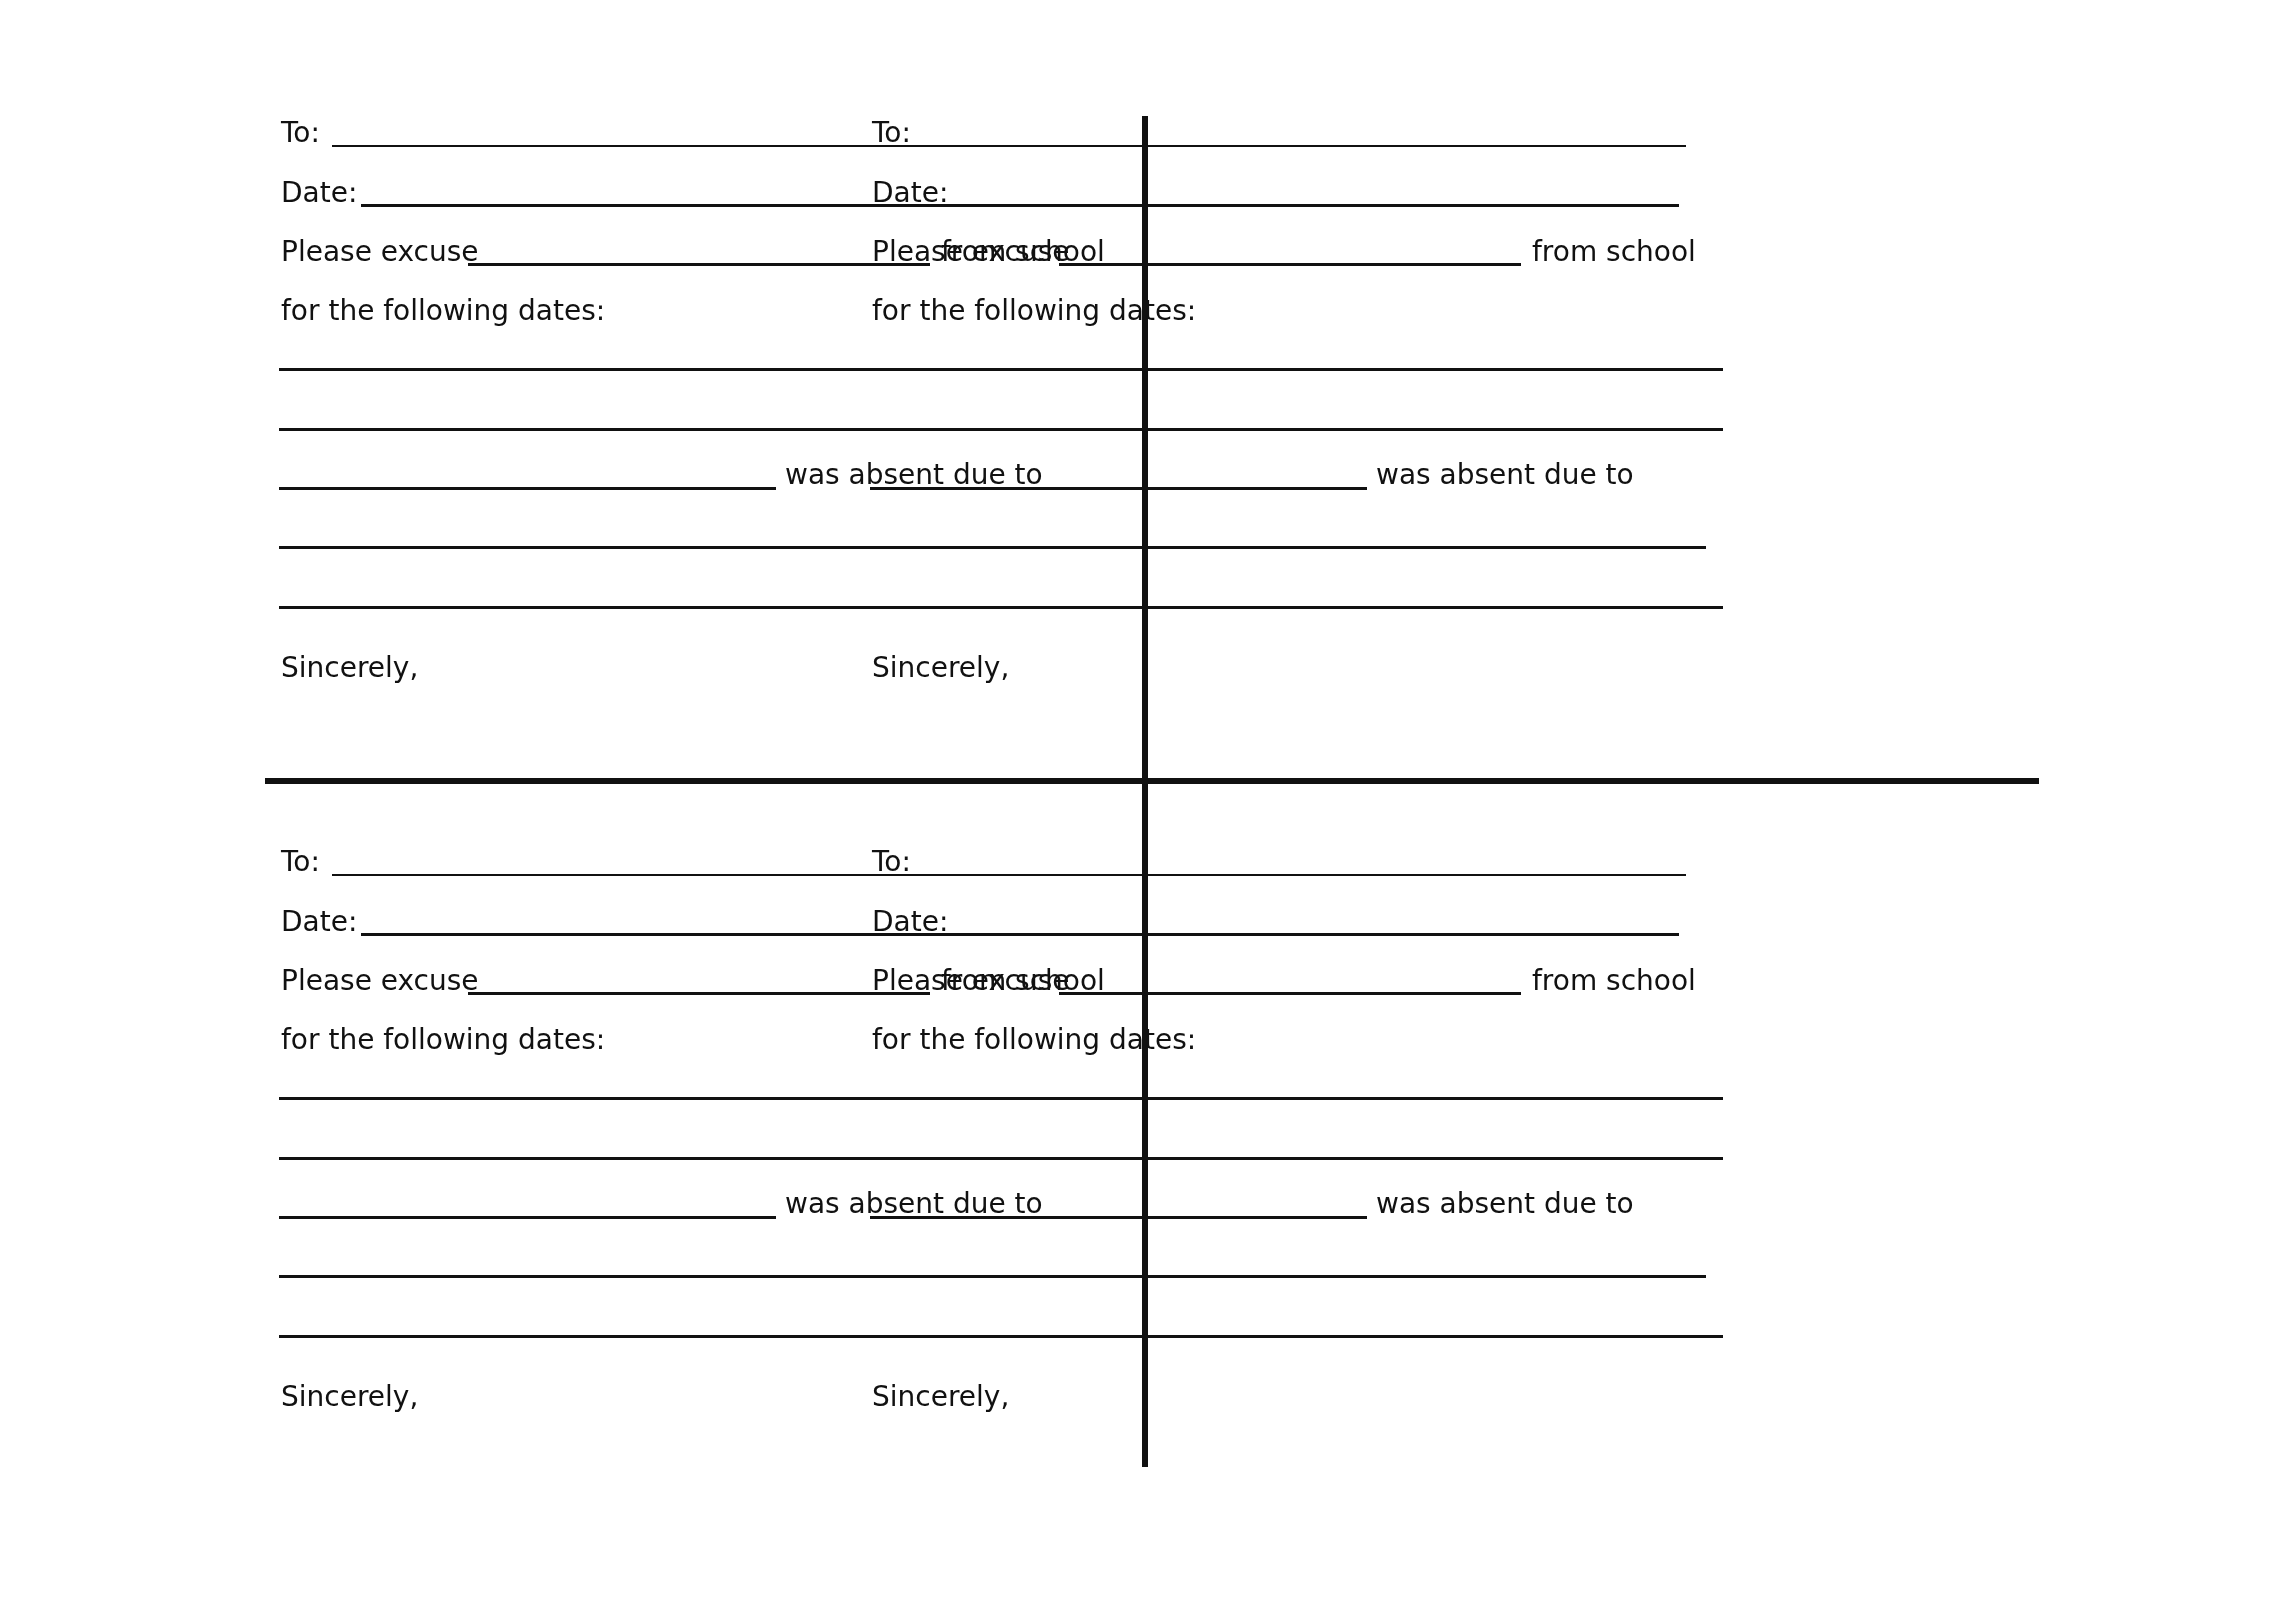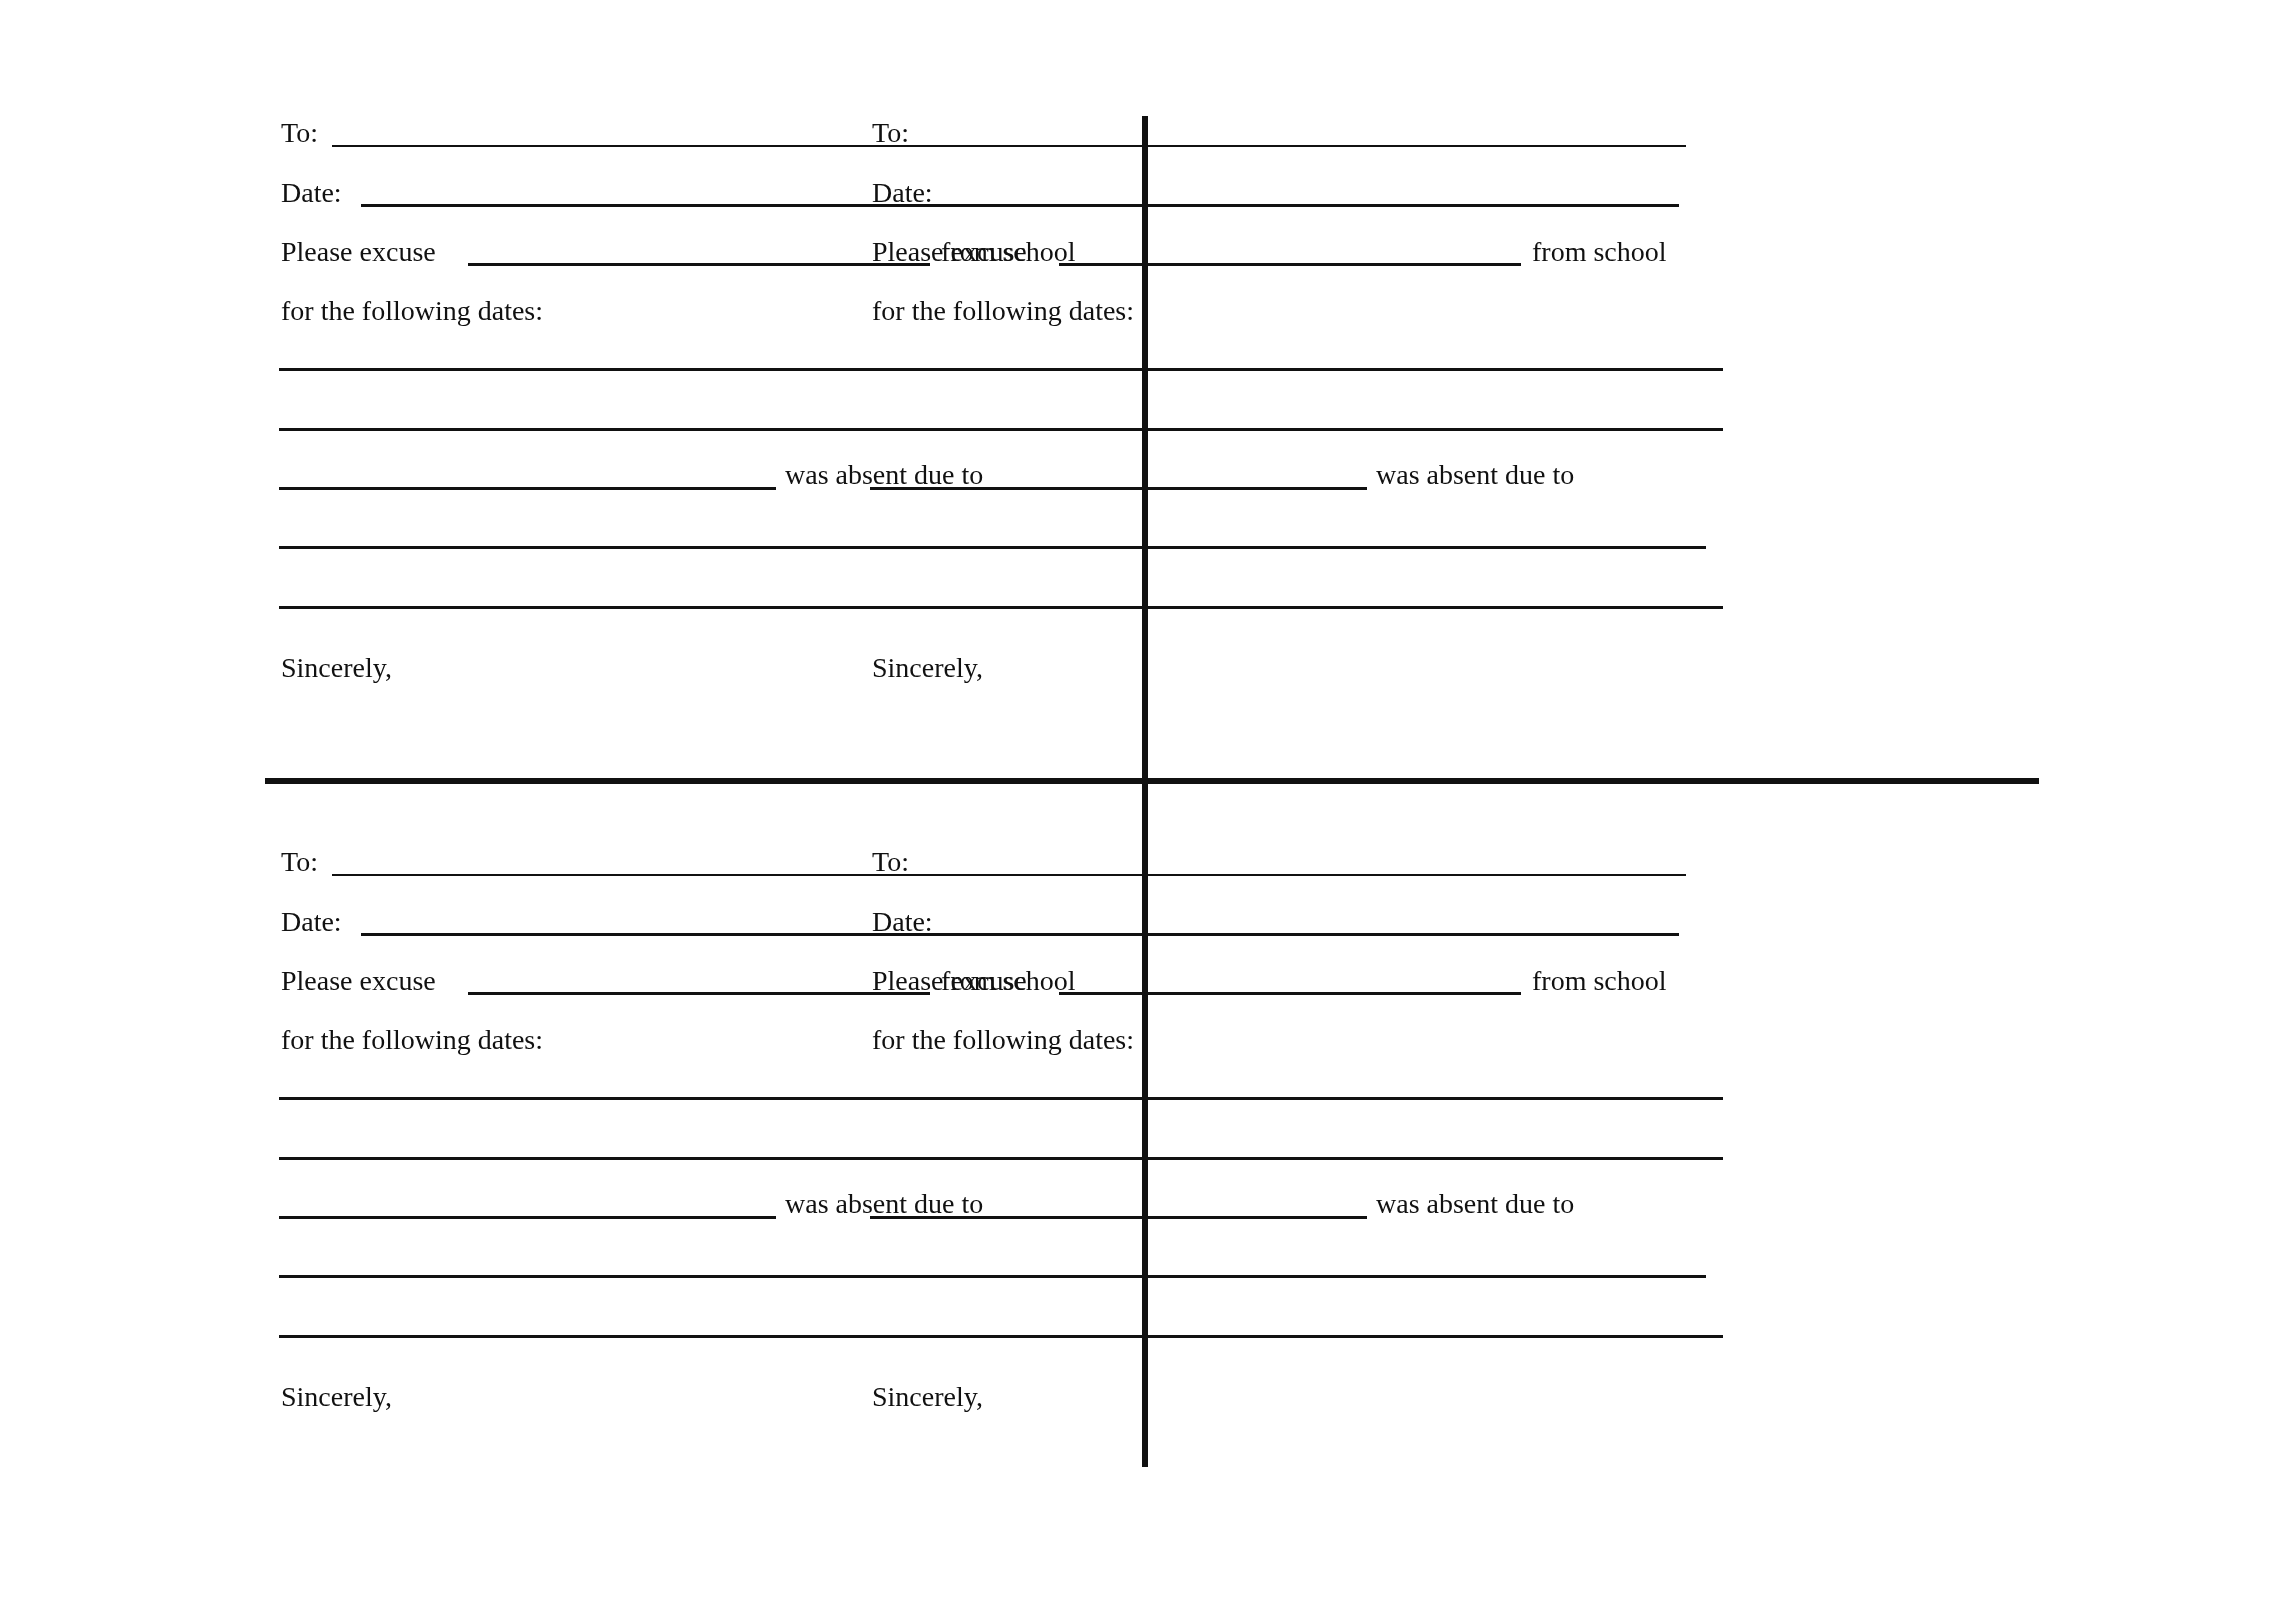--- a/index.html
+++ b/index.html
@@ -1,19 +1,19 @@
 <!DOCTYPE html>
 <html><head>
 <meta charset="utf-8">
 <style>
   html,body{margin:0;padding:0;background:#fff;}
   body{width:2293px;height:1621px;position:relative;overflow:hidden;font-family:"DejaVu Sans",sans-serif;color:#111;}
   .vline{position:absolute;left:1142px;top:116px;width:5.9px;height:1351px;background:#111;}
   .hline{position:absolute;left:265px;top:778px;width:1774px;height:5.9px;background:#111;}
-  .q{position:absolute;width:882px;height:588px;font-family:Liberation Serif, serif;}
+  .q{position:absolute;width:882px;height:588px;}
   .t{position:absolute;font-size:28px;line-height:1;white-space:nowrap;}
   .u{position:absolute;height:2.9px;background:#111;}
 </style>
 </head>
 <body>
 
 <div class="vline"></div>
 <div class="hline"></div>
 
 <div id="notes">

